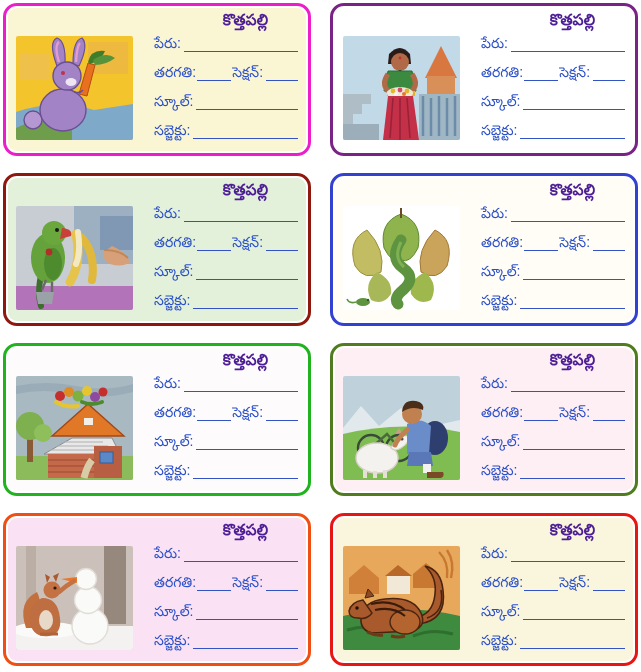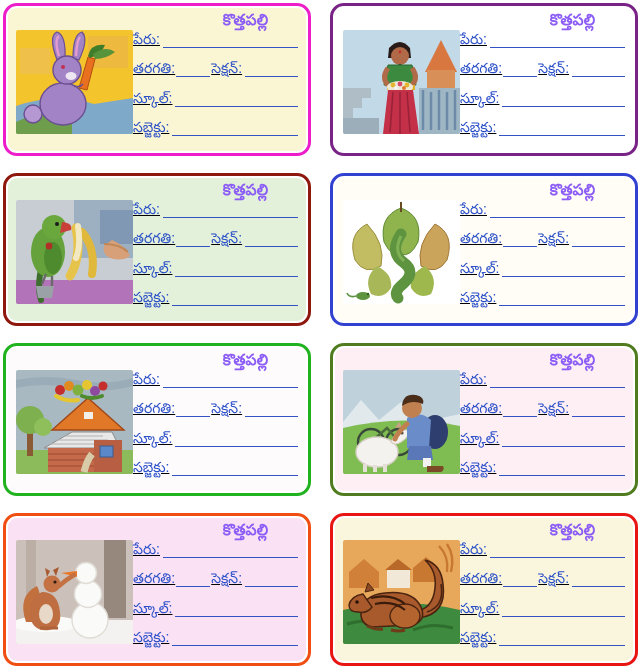--- a/index.html
+++ b/index.html
@@ -31,25 +31,25 @@
     position:relative;height:100%;
     box-sizing:border-box;
     padding:4px 10px 8px 10px;
     display:flex;flex-direction:column;
   }
   .card-title{
     align-self:flex-end;
     margin-right:30px;
     font-size:15.5px;
     font-weight:bold;
-    color:#8b5cf6;
+    color:#4c1d95;
     line-height:20px;
   }
   .card-body{
-    flex:1;display:flex;gap:0;min-height:0;text-decoration:underline;
+    flex:1;display:flex;align-items:center;gap:21px;min-height:0;
   }
   .card-image{
     flex:none;width:117px;height:104px;border-radius:2px;overflow:hidden;
   }
   .card-image svg{width:100%;height:100%;display:block;}
   .fields{
     flex:1;min-width:0;
     height:108px;
     display:flex;flex-direction:column;justify-content:space-between;
     padding-bottom:2px;box-sizing:border-box;

